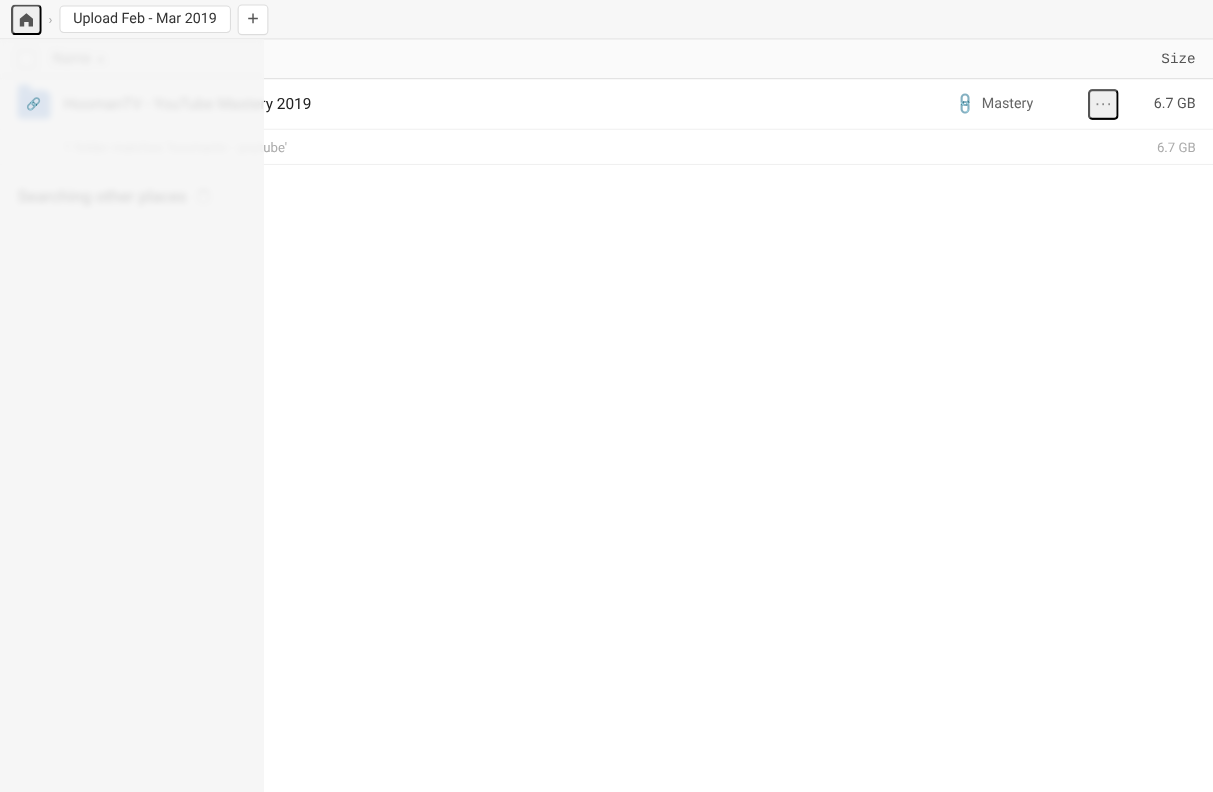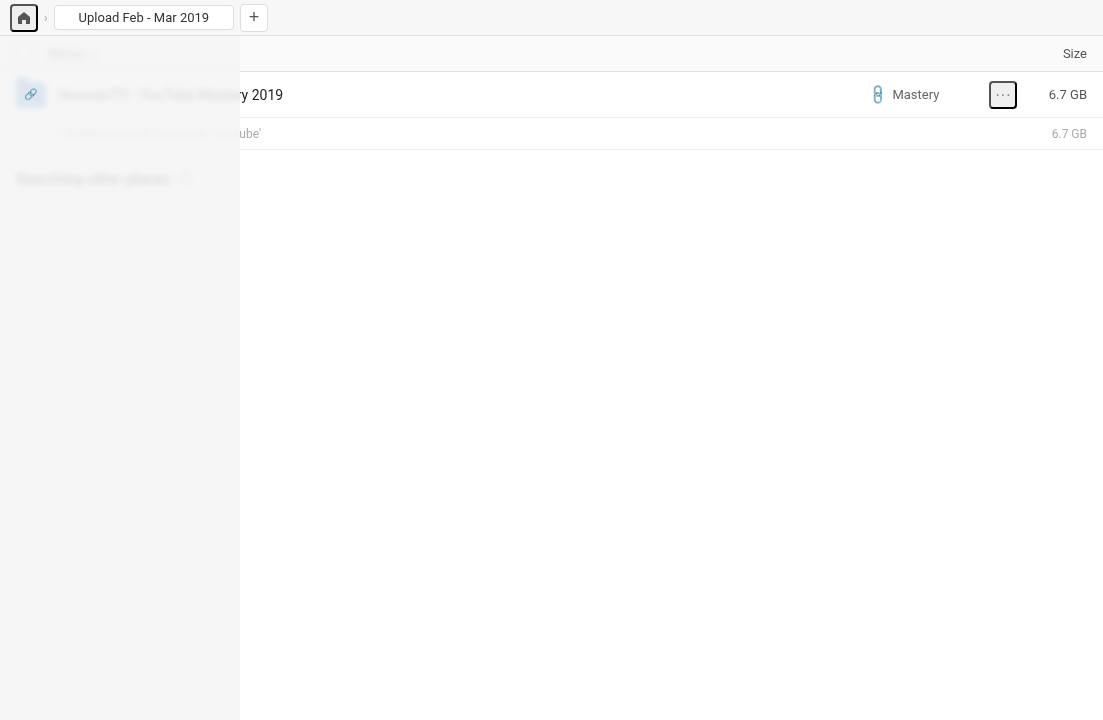--- a/index.html
+++ b/index.html
@@ -42,21 +42,21 @@
     }
 
     .breadcrumb-arrow {
       color: #aaa;
       font-size: 12px;
     }
 
     .breadcrumb-title {
       font-size: 13px;
       color: #333;
-      padding: 4px 24px;
+      padding: 4px 12px;
       border-radius: 4px;
       background: white;
       border: 1px solid #ddd;
     }
 
     .add-btn {
       width: 28px;
       height: 28px;
       display: flex;
       align-items: center;
@@ -109,20 +109,21 @@
     .sort-arrow {
       font-size: 10px;
       color: #888;
     }
 
     .size-col {
       width: 80px;
       text-align: right;
       font-size: 13px;
       color: #555;
+      font-family: Liberation Mono, monospace;
     }
 
     
     .file-row {
       display: flex;
       align-items: center;
       height: 46px;
       padding: 0 16px;
       border-bottom: 1px solid #f0f0f0;
       cursor: pointer;

